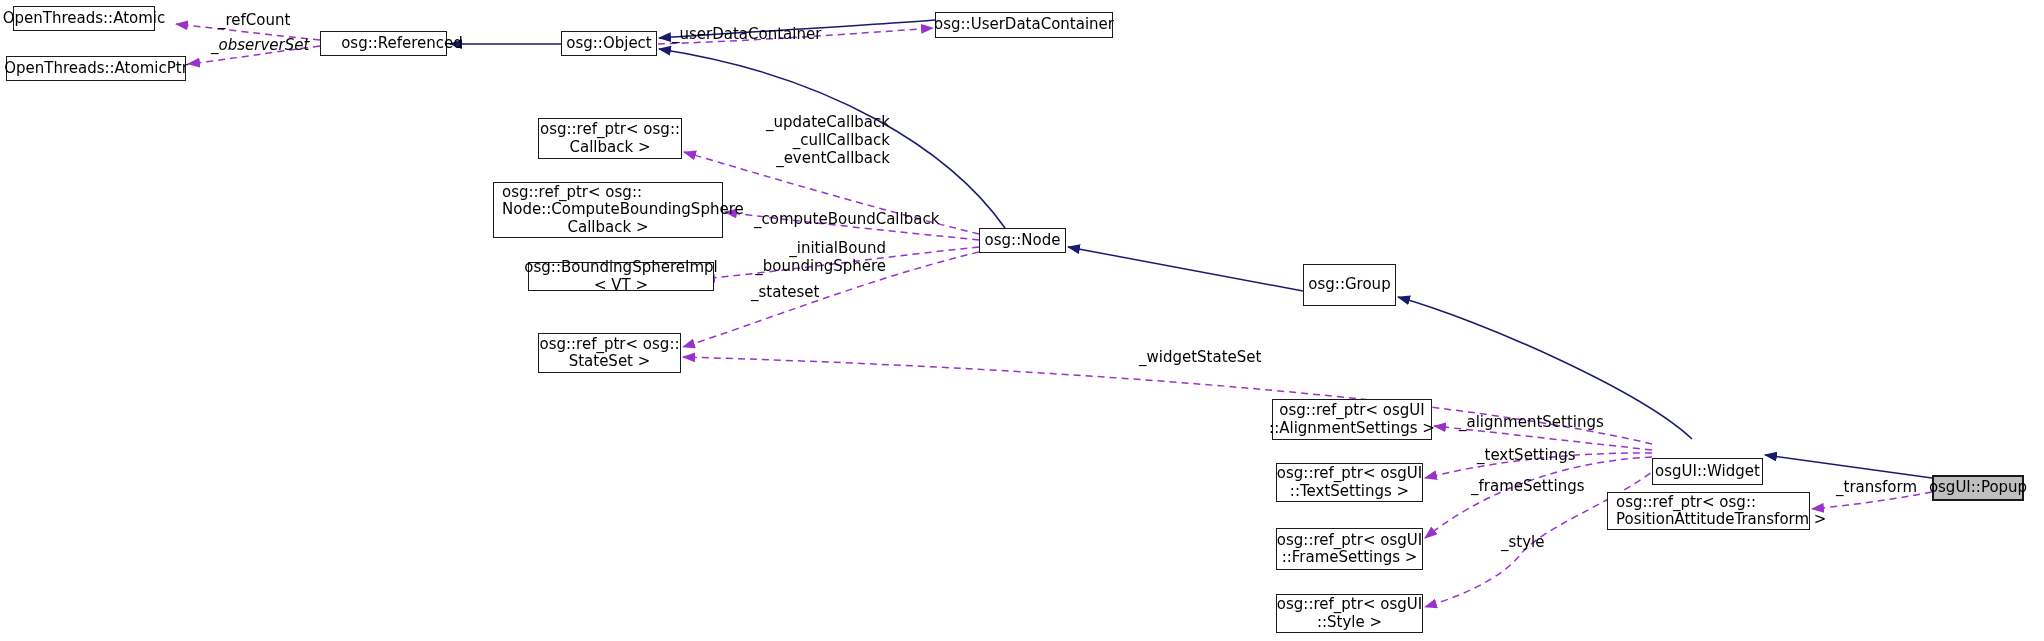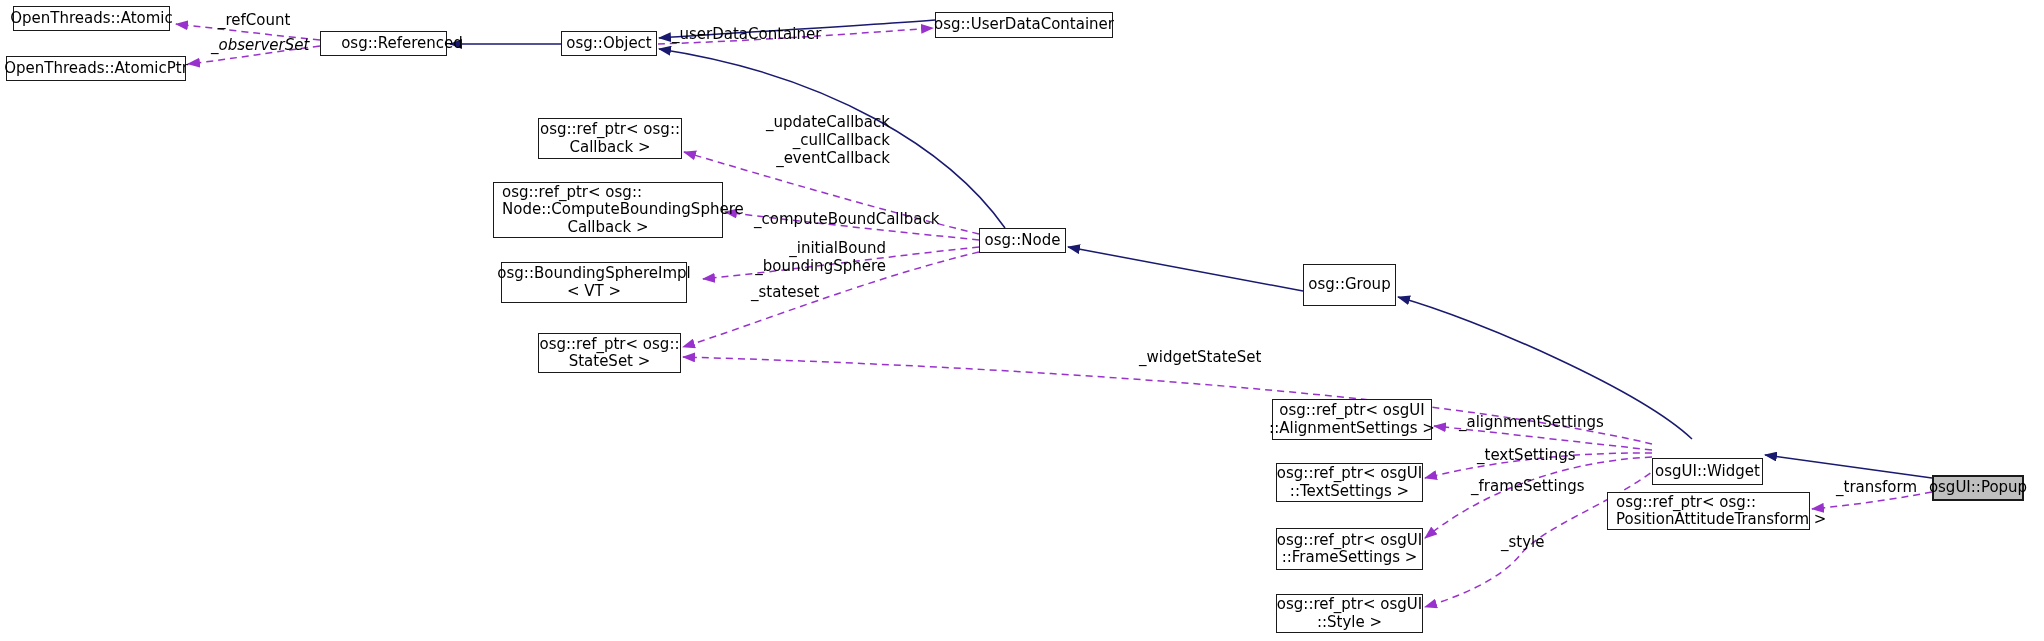--- a/index.html
+++ b/index.html
@@ -65,21 +65,21 @@
       <path d="M 979 247 C 890 256 792 270 703 279" fill="none" stroke="#9932cc" stroke-width="1.5" stroke-dasharray="7,5" marker-end="url(#arrow-usage)"></path>
       <path d="M 979 252 C 870 278 762 322 683 347" fill="none" stroke="#9932cc" stroke-width="1.5" stroke-dasharray="7,5" marker-end="url(#arrow-usage)"></path>
       <path d="M 1652 444 C 1430 392 1000 366 683 357" fill="none" stroke="#9932cc" stroke-width="1.5" stroke-dasharray="7,5" marker-end="url(#arrow-usage)"></path>
       <path d="M 1652 450 C 1560 440 1492 432 1434 426" fill="none" stroke="#9932cc" stroke-width="1.5" stroke-dasharray="7,5" marker-end="url(#arrow-usage)"></path>
       <path d="M 1652 453 C 1560 452 1482 464 1425 478" fill="none" stroke="#9932cc" stroke-width="1.5" stroke-dasharray="7,5" marker-end="url(#arrow-usage)"></path>
       <path d="M 1652 457 C 1550 462 1472 500 1425 538" fill="none" stroke="#9932cc" stroke-width="1.5" stroke-dasharray="7,5" marker-end="url(#arrow-usage)"></path>
       <path d="M 1660 466 C 1610 505 1545 525 1520 555 C 1500 580 1458 597 1425 607" fill="none" stroke="#9932cc" stroke-width="1.5" stroke-dasharray="7,5" marker-end="url(#arrow-usage)"></path>
       <path d="M 1932 492 C 1890 500 1852 505 1812 509" fill="none" stroke="#9932cc" stroke-width="1.5" stroke-dasharray="7,5" marker-end="url(#arrow-usage)"></path>
     </svg>
   <div id="nodes-layer">
-      <div class="node" style="left: 13px; top: 6px; width: 157px; height: 25px;">
+      <div class="node" style="left: 13px; top: 6px; width: 142px; height: 25px;">
         <div class="nline">OpenThreads::Atomic</div>
       </div>
       <div class="node" style="left: 6px; top: 56px; width: 180px; height: 25px;">
         <div class="nline">OpenThreads::AtomicPtr</div>
       </div>
       <div class="node" style="left: 320px; top: 31px; width: 127px; height: 25px; padding-left: 37px;">
         <div class="nline">osg::Referenced</div>
       </div>
       <div class="node" style="left: 561px; top: 31px; width: 96px; height: 25px;">
         <div class="nline">osg::Object</div>
@@ -89,21 +89,21 @@
       </div>
       <div class="node" style="left: 538px; top: 118px; width: 144px; height: 41px;">
         <div class="nline">osg::ref_ptr&lt; osg::</div>
         <div class="nline">Callback &gt;</div>
       </div>
       <div class="node" style="left: 493px; top: 182px; width: 230px; height: 56px;">
         <div class="nline left">osg::ref_ptr&lt; osg::</div>
         <div class="nline left">Node::ComputeBoundingSphere</div>
         <div class="nline">Callback &gt;</div>
       </div>
-      <div class="node" style="left: 501px; top: 262px; width: 186px; height: 41px;">
+      <div class="node" style="left: 528px; top: 262px; width: 186px; height: 29px;">
         <div class="nline">osg::BoundingSphereImpl</div>
         <div class="nline">&lt; VT &gt;</div>
       </div>
       <div class="node" style="left: 538px; top: 333px; width: 143px; height: 40px;">
         <div class="nline">osg::ref_ptr&lt; osg::</div>
         <div class="nline">StateSet &gt;</div>
       </div>
       <div class="node" style="left: 979px; top: 228px; width: 87px; height: 25px;">
         <div class="nline">osg::Node</div>
       </div>

